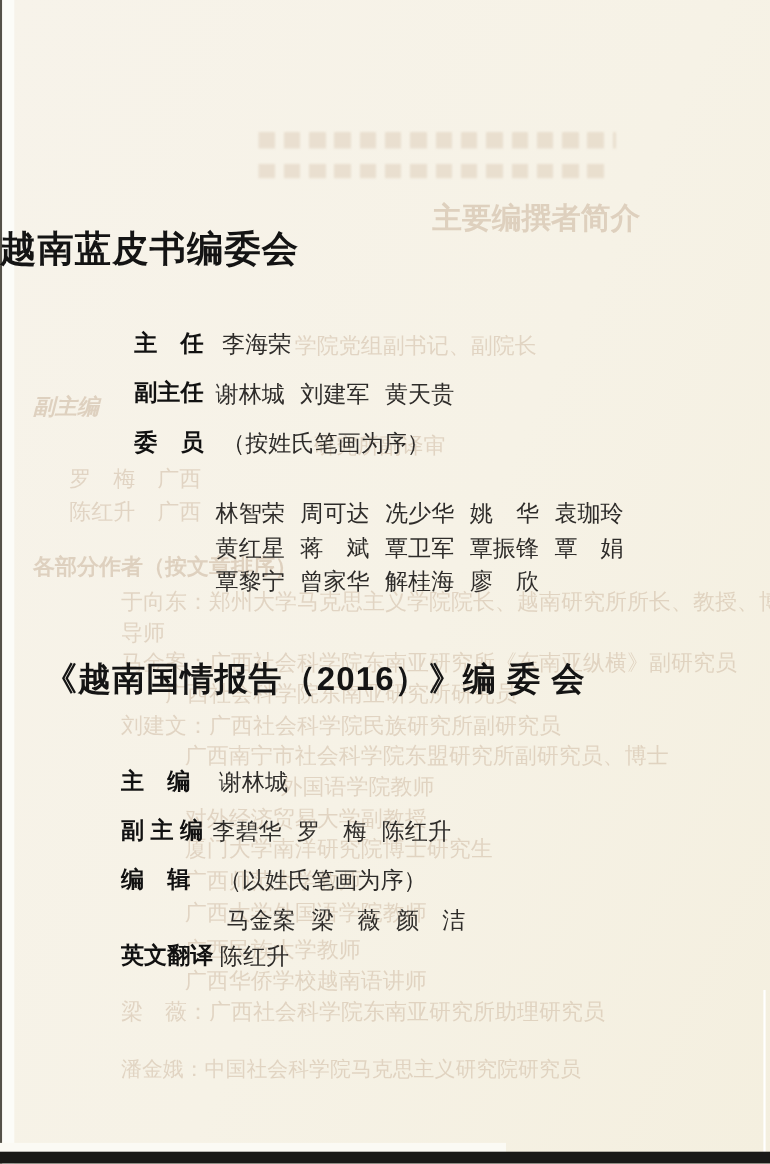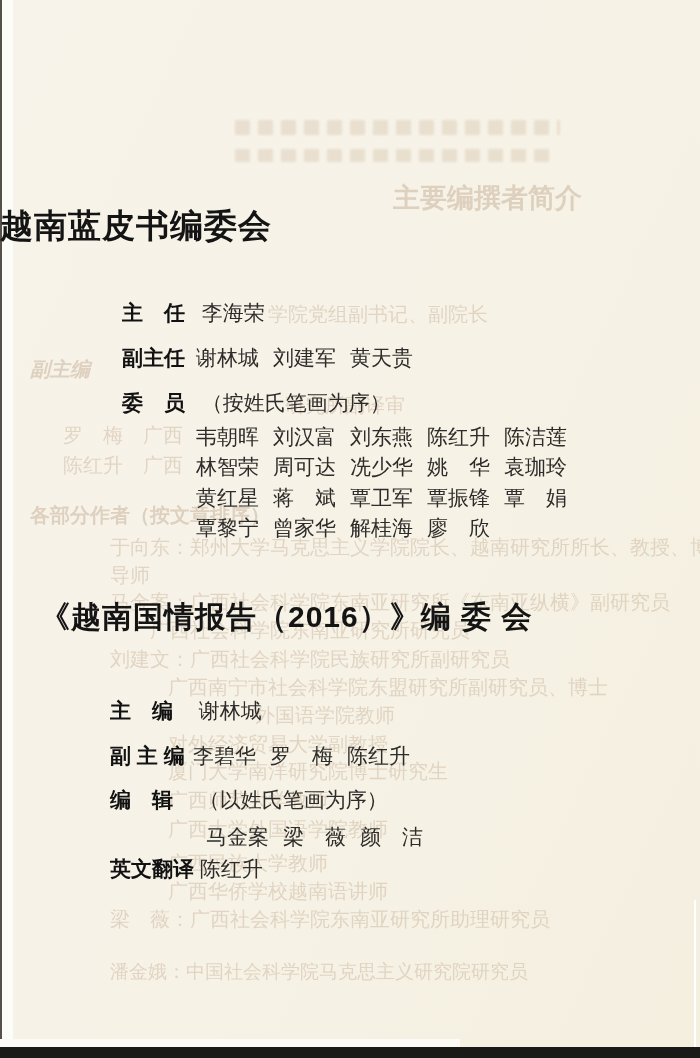--- a/index.html
+++ b/index.html
@@ -84,21 +84,20 @@
 
     <div class="row" style="left:122px;top:345px">
       <span class="label label1">副主任</span><span><span class="name">谢林城</span><span class="name">刘建军</span><span class="name">黄天贵</span></span>
     </div>
 
     <div class="row" style="left:122px;top:390px">
       <span class="label label1">委　员</span>
       <span class="value">（按姓氏笔画为序）</span>
     </div>
 
-    <div class="row" style="left:196px;top:424px"><span class="name">韦朝晖</span><span class="name">刘汉富</span><span class="name">刘东燕</span><span class="name">陈红升</span><span class="name">陈洁莲</span></div>
     <div class="row" style="left:196px;top:454px"><span class="name">林智荣</span><span class="name">周可达</span><span class="name">冼少华</span><span class="name">姚　华</span><span class="name">袁珈玲</span></div>
     <div class="row" style="left:196px;top:485px"><span class="name">黄红星</span><span class="name">蒋　斌</span><span class="name">覃卫军</span><span class="name">覃振锋</span><span class="name">覃　娟</span></div>
     <div class="row" style="left:196px;top:515px"><span class="name">覃黎宁</span><span class="name">曾家华</span><span class="name">解桂海</span><span class="name">廖　欣</span></div>
 
     <div class="title title2">《越南国情报告（2016）》编 委 会</div>
 
     <div class="row" style="left:110px;top:698px">
       <span class="label label2">主　编</span>
       <span class="value">谢林城</span>
     </div>

